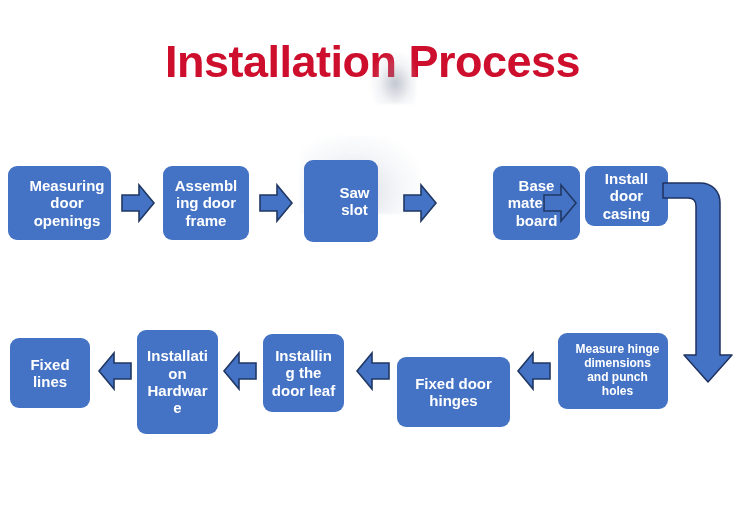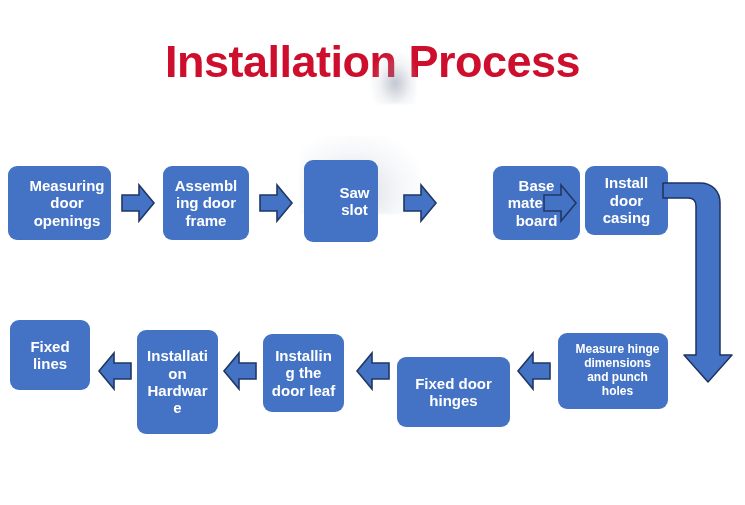--- a/index.html
+++ b/index.html
@@ -130,21 +130,21 @@
   <div class="node lg" style="left:447px; top:166px; width:87px; height:74px;margin-left:46px;">Base
 material
 board</div>
 
   <div class="arrow" style="left:542px; top:182px;">
     <svg width="36" height="42" viewBox="0 0 36 42">
       <path d="M2,13 L19,13 L19,3 L34,21 L19,39 L19,29 L2,29 Z"></path>
     </svg>
   </div>
 
-  <div class="node lg" style="left:585px; top:166px; width:83px; height:69px;">Install
+  <div class="node lg" style="left:585px; top:166px; width:83px; height:60px;">Install
 door
 casing</div>
 
   <div id="elbow">
     <svg width="85" height="225" viewBox="0 0 85 225">
       <path d="M3,13
                L40,13
                C52,13 60,21 60,33
                L60,185
                L72,185
@@ -192,16 +192,16 @@
 on
 Hardwar
 e</div>
 
   <div class="arrow" style="left:97px; top:350px;">
     <svg width="36" height="42" viewBox="0 0 36 42">
       <path d="M34,13 L17,13 L17,3 L2,21 L17,39 L17,29 L34,29 Z"></path>
     </svg>
   </div>
 
-  <div class="node lg" style="left:10px;  top:320px; width:80px; height:70px;">Fixed
+  <div class="node lg" style="left:10px;  top:338px; width:80px; height:70px;">Fixed
 lines</div>
 
 </div>
 
 </body></html>

